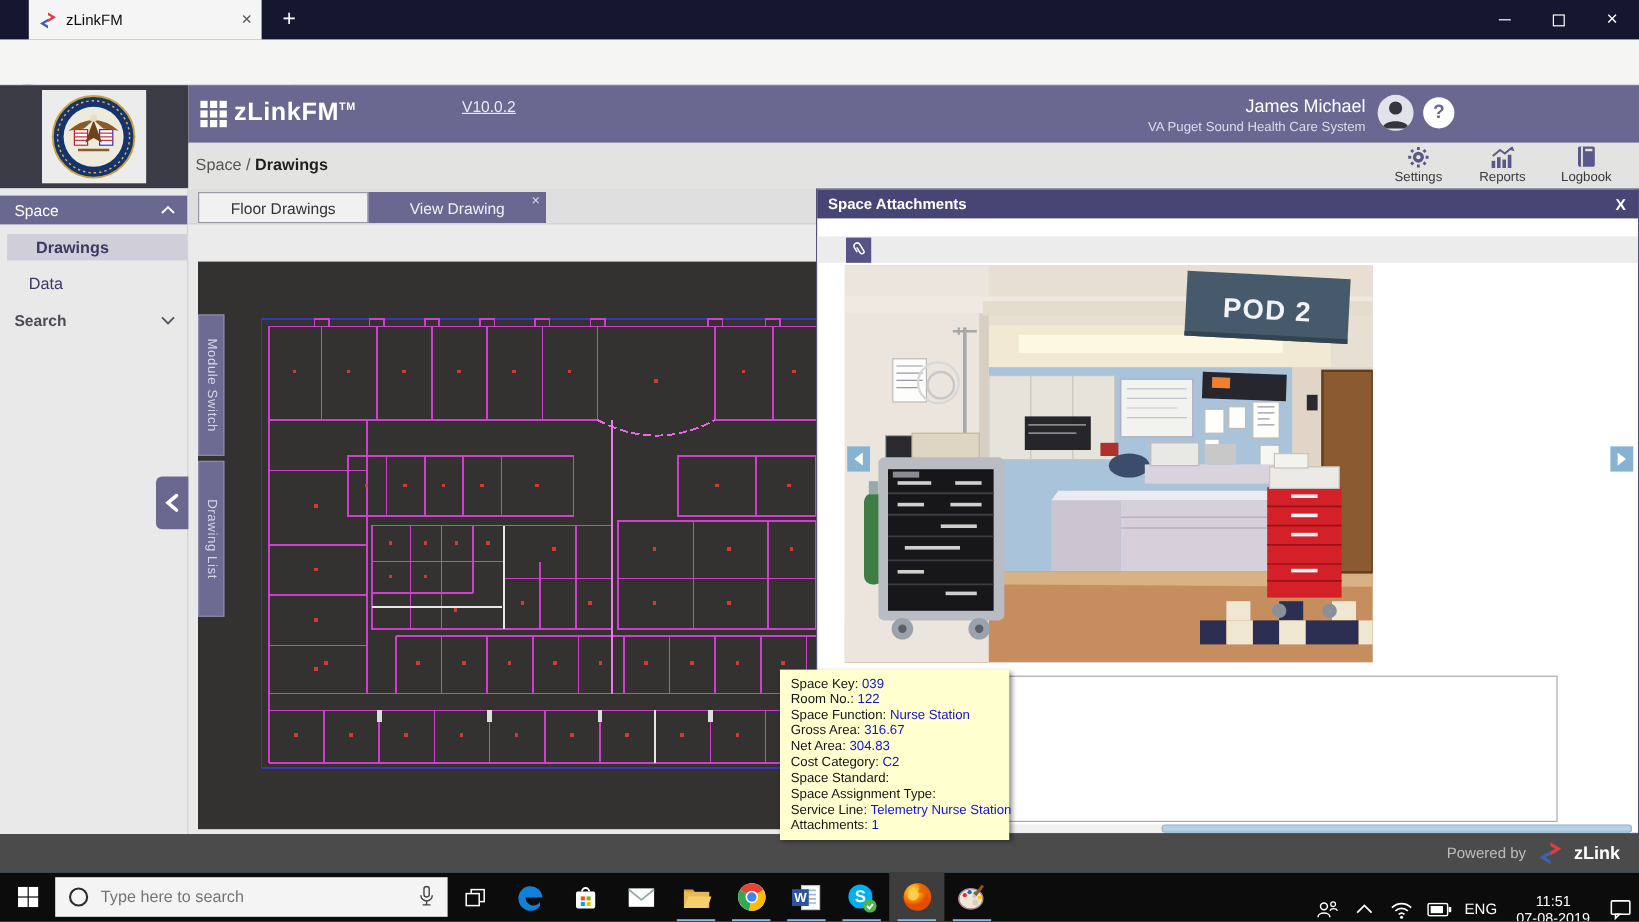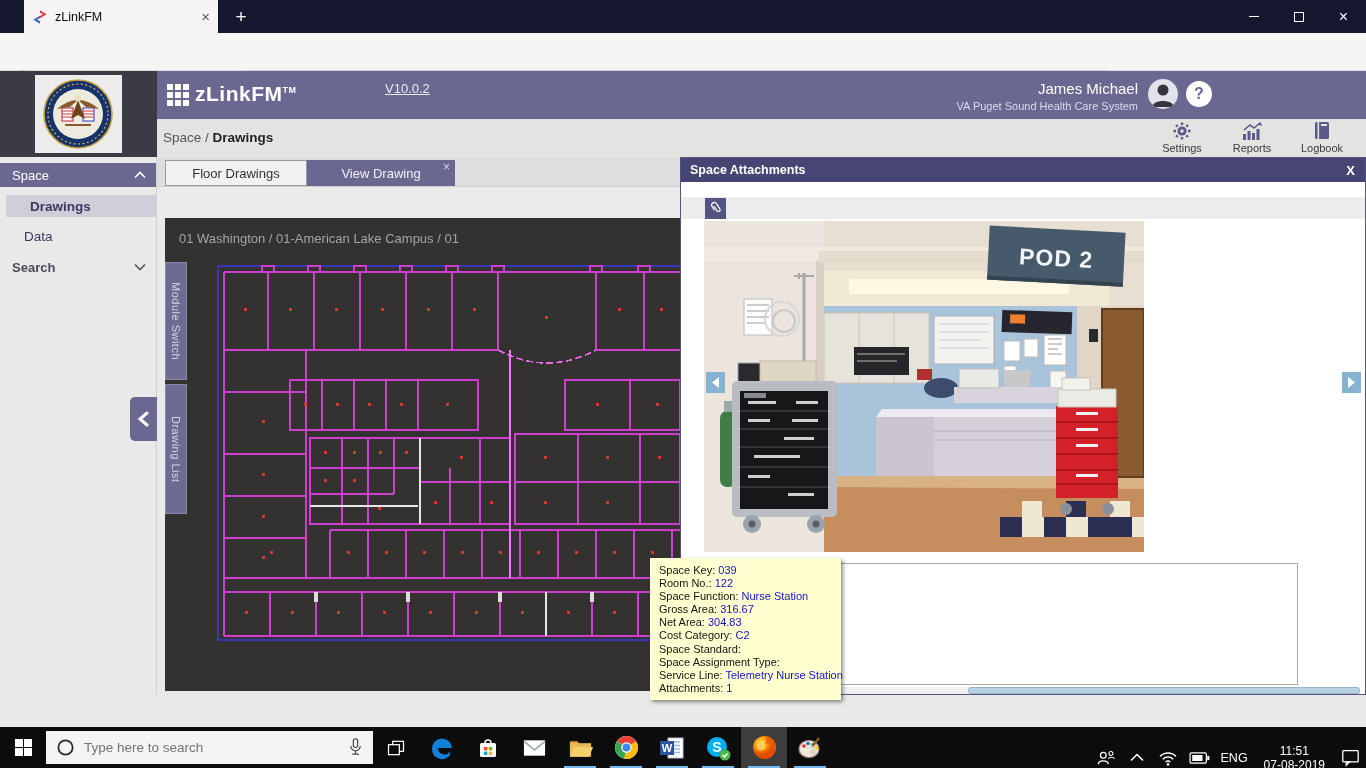--- a/index.html
+++ b/index.html
@@ -302,21 +302,20 @@
       <div id="tabrow">
         <div class="vtab" id="tab-floor">Floor Drawings</div>
         <div class="vtab" id="tab-view">
             <span>View Drawing</span>
             <span class="x">×</span>
           </div>
       </div>
       <div id="strip2"></div>
 
       <div id="drawarea">
-        <div id="drawloc">01 Washington / 01-American Lake Campus / 01</div>
         <div class="drawtab" style="top:44px;height:118px;">Module Switch</div>
         <div class="drawtab" style="top:166px;height:130px;">Drawing List</div>
 
         <svg width="470" height="390" viewBox="0 0 470 390" style="position:absolute;left:45px;top:44px;" shape-rendering="crispEdges">
           <path d="M8 4 H470 M8 4 V378 M8 378 H470" stroke="#3636b6" stroke-width="1.4" fill="none"></path>
           <g stroke="#cf3ecf" stroke-width="1.4" fill="none">
             <path d="M14 10 H470 M14 88 H288 M386 88 H470 M14 10 V374"></path>
             <path d="M58 10 V88 M104 10 V88 M150 10 V88 M196 10 V88 M242 10 V88 M288 10 V88 M386 10 V88 M434 10 V88"></path>
             <rect x="52" y="4" width="12" height="6"></rect>
               <rect x="98" y="4" width="12" height="6"></rect>
@@ -551,20 +550,28 @@
       <div class="trow"><span class="tl">Space Function:</span> <span class="tv">Nurse Station</span></div>
       <div class="trow"><span class="tl">Gross Area:</span> <span class="tv">316.67</span></div>
       <div class="trow"><span class="tl">Net Area:</span> <span class="tv">304.83</span></div>
       <div class="trow"><span class="tl">Cost Category:</span> <span class="tv">C2</span></div>
       <div class="trow"><span class="tl">Space Standard:</span> <span class="tv"></span></div>
       <div class="trow"><span class="tl">Space Assignment Type:</span> <span class="tv"></span></div>
       <div class="trow"><span class="tl">Service Line:</span> <span class="tv">Telemetry Nurse Station</span></div>
       <div class="trow"><span class="tl">Attachments:</span> <span class="tv">1</span></div>
     </div>
 
+    <div id="appfooter">
+      <span class="pby">Powered by</span>
+      <svg width="22" height="22" viewBox="0 0 24 24">
+        <polygon points="12,2 22,8 12,14 12,10.5 16.5,8 12,5.5" fill="#e03c41"></polygon>
+        <polygon points="12,22 2,16 12,10 12,13.5 7.5,16 12,18.5" fill="#3b63b5"></polygon>
+      </svg>
+      <span class="zl">zLink</span>
+    </div>
   </div>
 
   <div id="taskbar">
     <div id="startbtn">
       <svg width="17" height="17" viewBox="0 0 17 17">
           <g fill="#fff">
             <rect x="0" y="0" width="8" height="8"></rect>
             <rect x="9" y="0" width="8" height="8"></rect>
             <rect x="0" y="9" width="8" height="8"></rect>
             <rect x="9" y="9" width="8" height="8"></rect>

